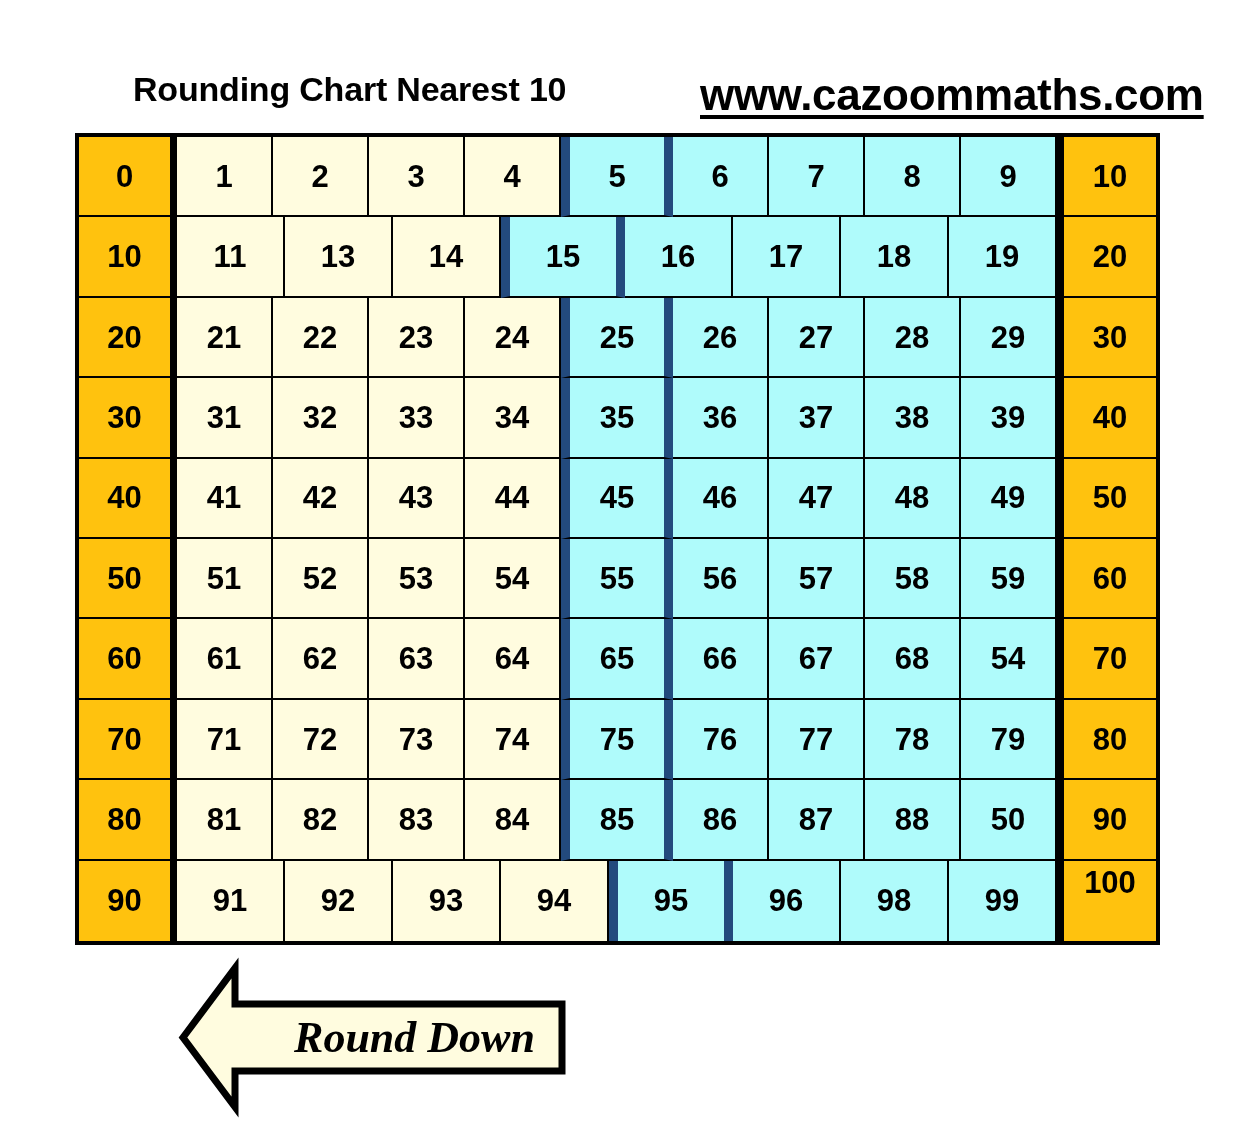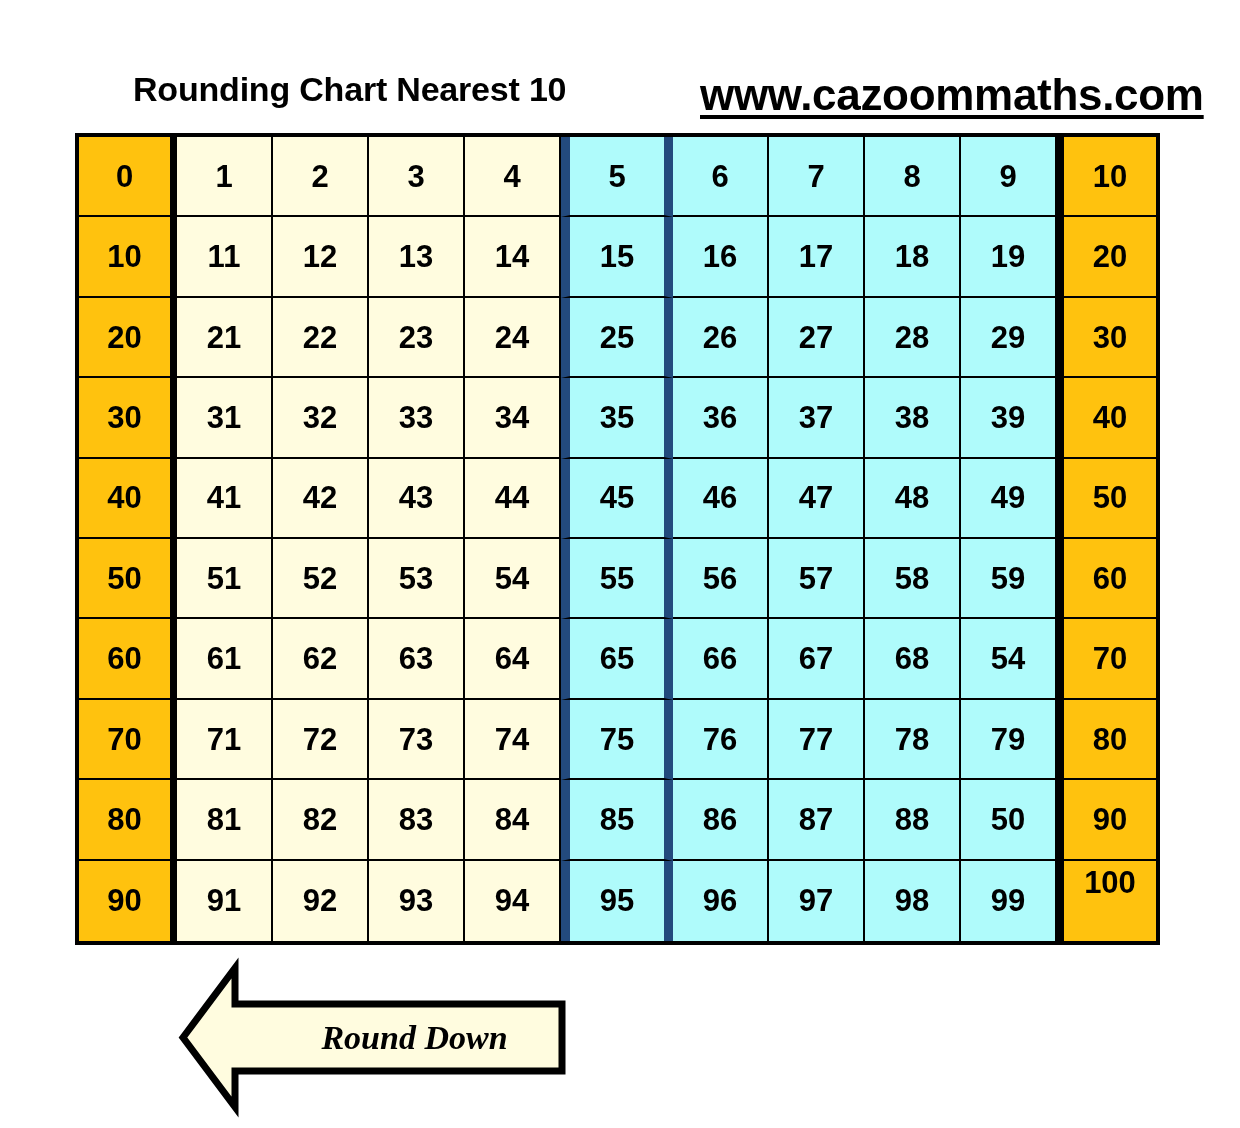--- a/index.html
+++ b/index.html
@@ -128,21 +128,21 @@
     position: absolute;
     top: 0;
     height: 155px;
     width: 100%;
     display: flex;
     align-items: center;
     justify-content: center;
     font-family: "Liberation Serif", serif;
     font-weight: bold;
     font-style: italic;
-    font-size: 34px;
+    font-size: 44px;
     color: #000000;
     pointer-events: none;
     user-select: none;
   }
   #round-down-arrow .arrow-label { padding-left: 42px; }
   #round-up-arrow   .arrow-label { padding-right: 60px; }
 </style>
 </head>
 <body>
 
@@ -161,21 +161,20 @@
       <div class="cell col-unit tone-cyan sep-navy-left sep-navy-right">5</div>
       <div class="cell col-unit tone-cyan">6</div>
       <div class="cell col-unit tone-cyan">7</div>
       <div class="cell col-unit tone-cyan">8</div>
       <div class="cell col-unit tone-cyan">9</div>
       <div class="cell col-decade-right tone-orange sep-heavy-left">10</div>
     </div>
     <div class="grid-row">
       <div class="cell col-decade-left tone-orange sep-heavy-right">10</div>
       <div class="cell col-unit tone-cream">11</div>
-      <div class="cell col-unit tone-cream">12</div>
       <div class="cell col-unit tone-cream">13</div>
       <div class="cell col-unit tone-cream">14</div>
       <div class="cell col-unit tone-cyan sep-navy-left sep-navy-right">15</div>
       <div class="cell col-unit tone-cyan">16</div>
       <div class="cell col-unit tone-cyan">17</div>
       <div class="cell col-unit tone-cyan">18</div>
       <div class="cell col-unit tone-cyan">19</div>
       <div class="cell col-decade-right tone-orange sep-heavy-left">20</div>
     </div>
     <div class="grid-row">
@@ -270,21 +269,20 @@
       <div class="cell col-decade-right tone-orange sep-heavy-left">90</div>
     </div>
     <div class="grid-row">
       <div class="cell col-decade-left tone-orange sep-heavy-right">90</div>
       <div class="cell col-unit tone-cream">91</div>
       <div class="cell col-unit tone-cream">92</div>
       <div class="cell col-unit tone-cream">93</div>
       <div class="cell col-unit tone-cream">94</div>
       <div class="cell col-unit tone-cyan sep-navy-left sep-navy-right">95</div>
       <div class="cell col-unit tone-cyan">96</div>
-      <div class="cell col-unit tone-cyan">97</div>
       <div class="cell col-unit tone-cyan">98</div>
       <div class="cell col-unit tone-cyan">99</div>
       <div class="cell col-decade-right tone-orange sep-heavy-left align-top">100</div>
     </div>
   </div>
 
 <div id="arrow-band">
 
   <div id="round-down-arrow">
     <svg viewBox="0 0 385 155" preserveAspectRatio="none" aria-hidden="true">

